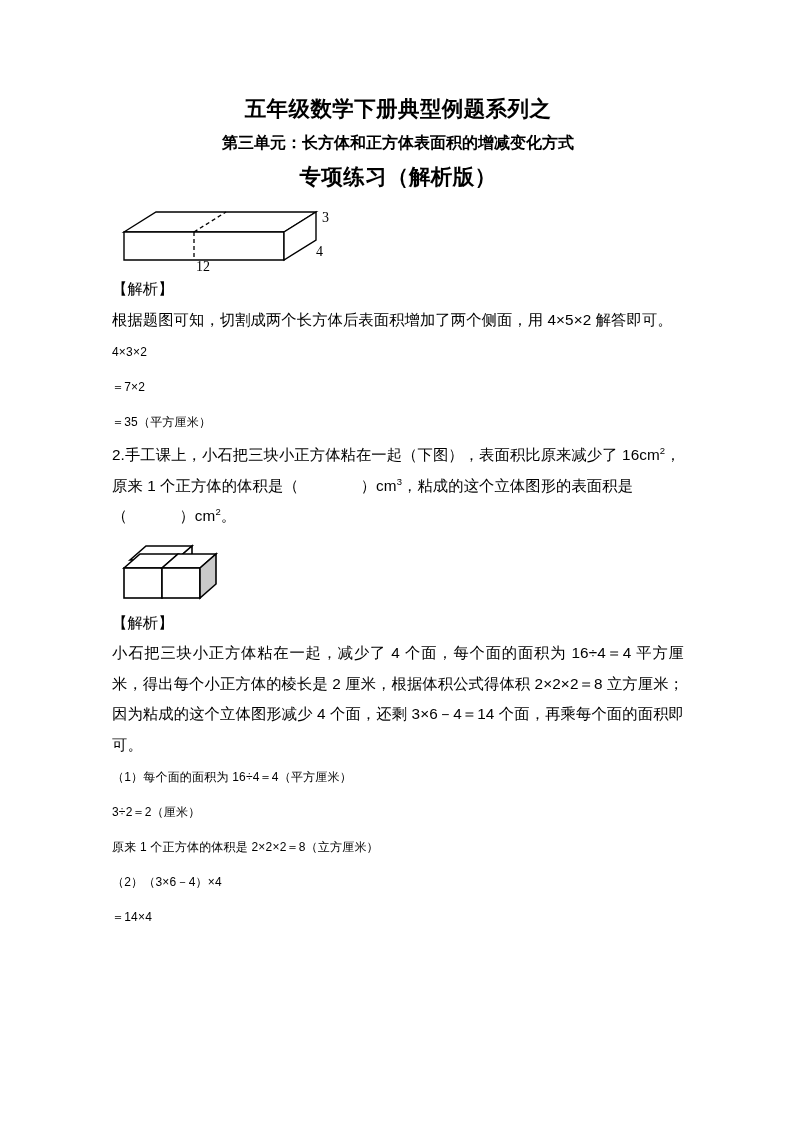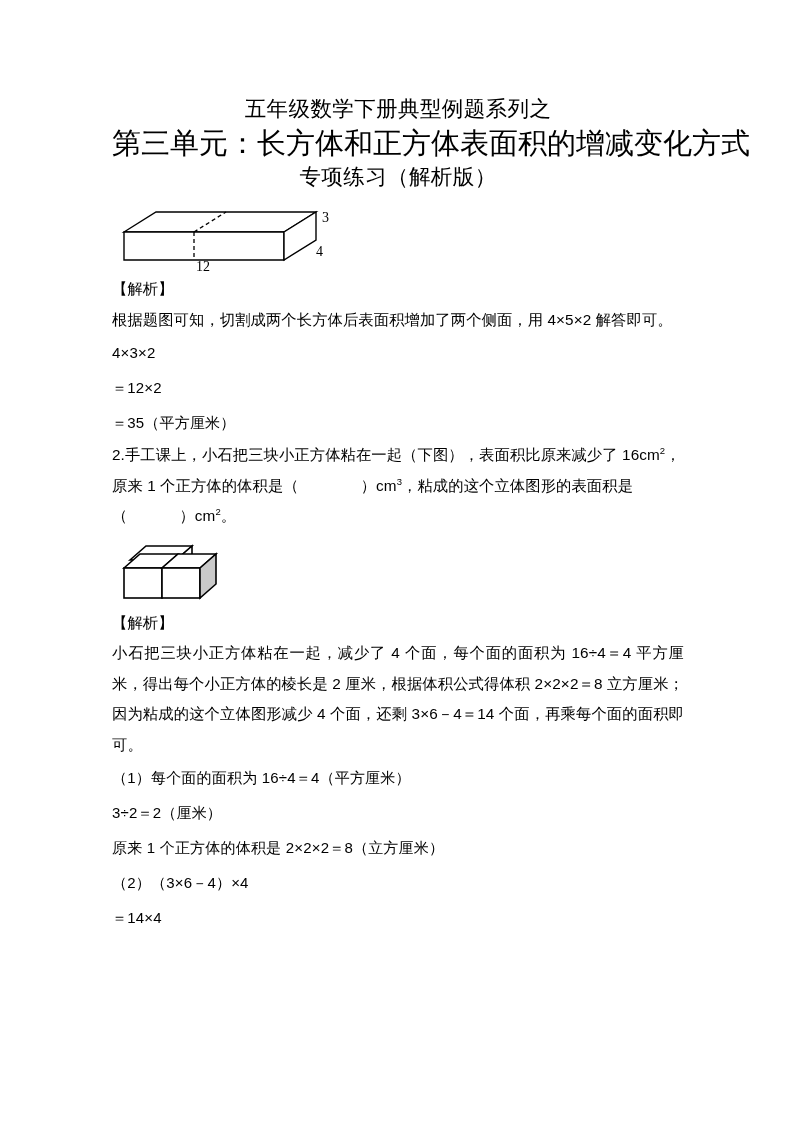--- a/index.html
+++ b/index.html
@@ -26,48 +26,48 @@
   .content {
     position: absolute;
     left: 112px;
     top: 92px;
     width: 572px;
   }
 
   
   .title-block { text-align: center; }
   .title-line {
-    font-weight: normal;
+    font-weight: bold;
     font-size: 21.5px;
     line-height: 34px;
     letter-spacing: 0.4px;
     white-space: nowrap;
   }
-  .title-line.l2 { font-size: 29px; letter-spacing: 0px; }
+  .title-line.l2 { font-size: 16px; letter-spacing: 0px; }
 
   
   .para {
     font-size: 15.3px;
     line-height: 30.5px;
     text-align: justify;
     text-justify: inter-ideograph;
     letter-spacing: 0.1px;
   }
 
   sup.sq {
     font-size: 9.5px;
     vertical-align: super;
     line-height: 0;
   }
 
   .blank-gap { display: inline-block; width: 62px; }
   .blank-gap-sm { display: inline-block; width: 52px; }
 
   .calc-line {
-    font-size: 15px;
+    font-size: 12px;
     line-height: 35px;
     letter-spacing: 0.2px;
   }
 
   
   .fig-cuboid {
     position: relative;
     height: 64px;
     margin-top: 4px;
     margin-bottom: 2px;
@@ -115,21 +115,21 @@
         <text x="206" y="14" font-family="Liberation Serif, serif" font-size="14" fill="#000000">3</text>
         <text x="200" y="48" font-family="Liberation Serif, serif" font-size="14" fill="#000000">4</text>
         <text x="80" y="63" font-family="Liberation Serif, serif" font-size="14" fill="#000000">12</text>
       </svg>
     </div>
 
     <div class="para">【解析】</div>
     <div class="para">根据题图可知，切割成两个长方体后表面积增加了两个侧面，用 4×5×2 解答即可。</div>
 
     <div class="calc-line">4×3×2</div>
-    <div class="calc-line">＝12×2</div>
+    <div class="calc-line">＝7×2</div>
     <div class="calc-line">＝35（平方厘米）</div>
 
     <div class="para"><span>2.</span><span>手工课上，小石把三块小正方体粘在一起（下图），表面积比原来减少了 16cm</span><sup class="sq">2</sup><span>，</span></div>
 
     <div class="para"><span>原来 1 个正方体的体积是（</span><span class="blank-gap"></span><span>）cm</span><sup class="sq">3</sup><span>，粘成的这个立体图形的表面积是</span></div>
 
     <div class="para"><span>（</span><span class="blank-gap-sm"></span><span>）cm</span><sup class="sq">2</sup><span>。</span></div>
 
     <div class="fig-cubes">
       <svg width="150" height="62" viewBox="0 0 150 62">

